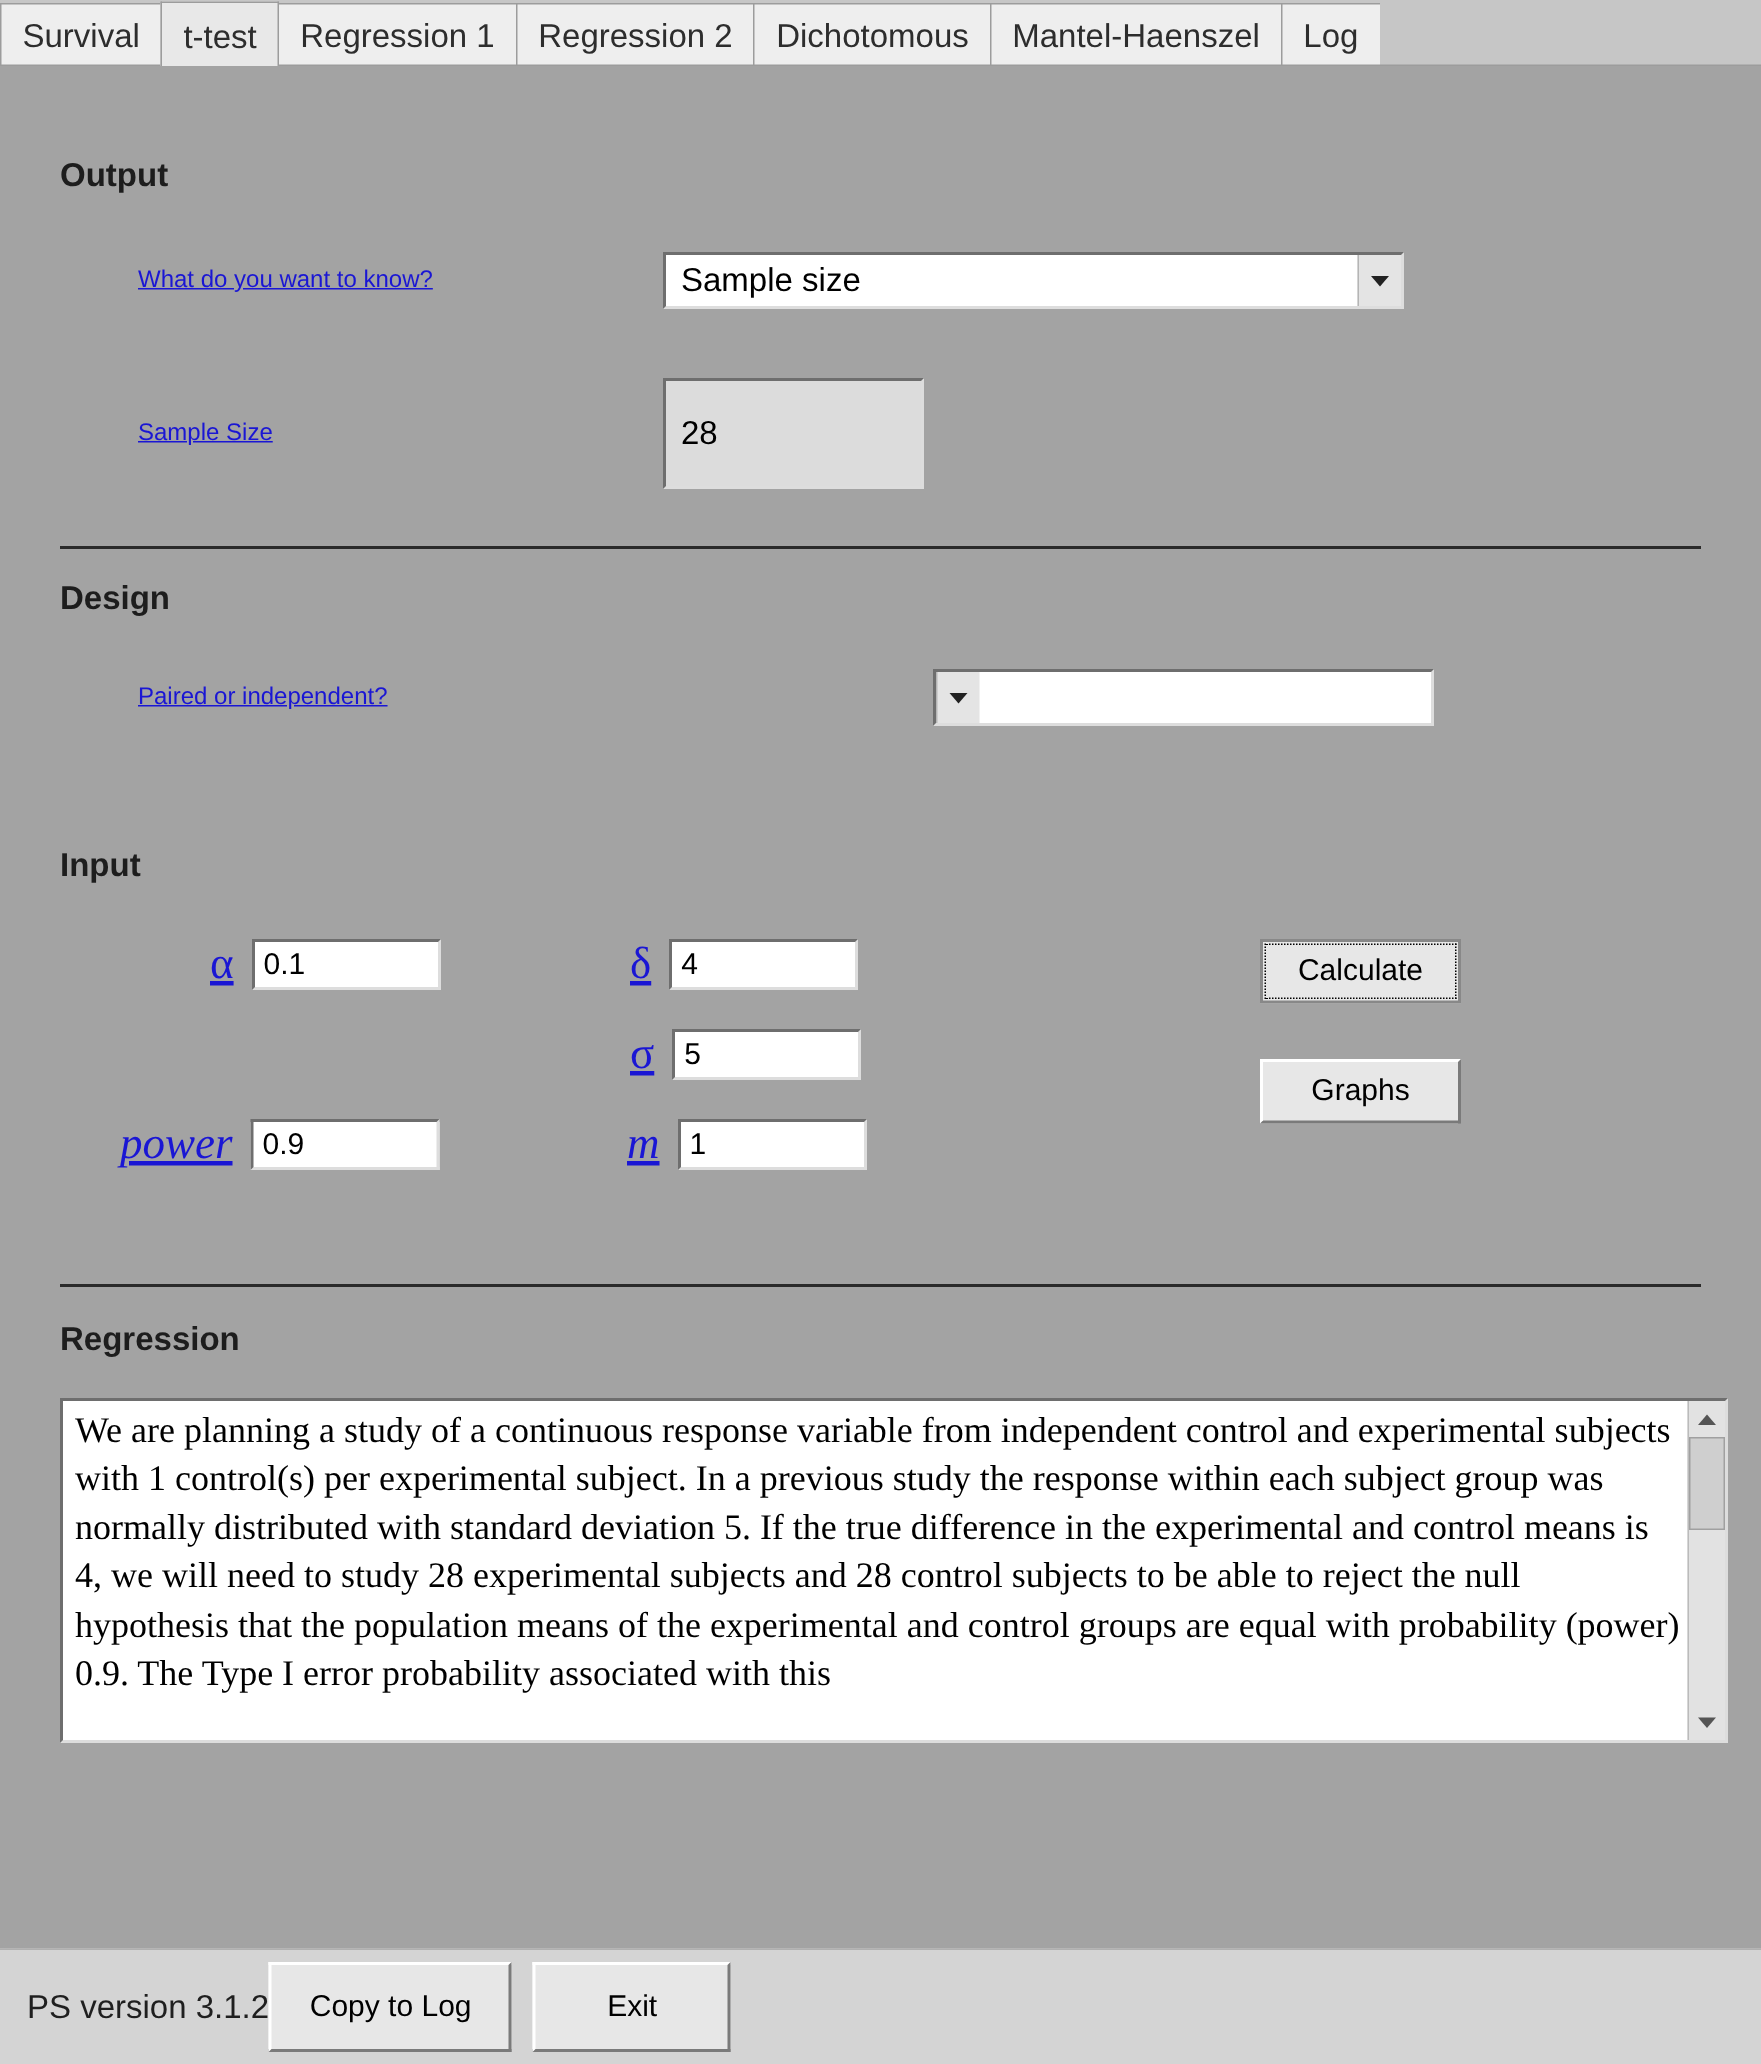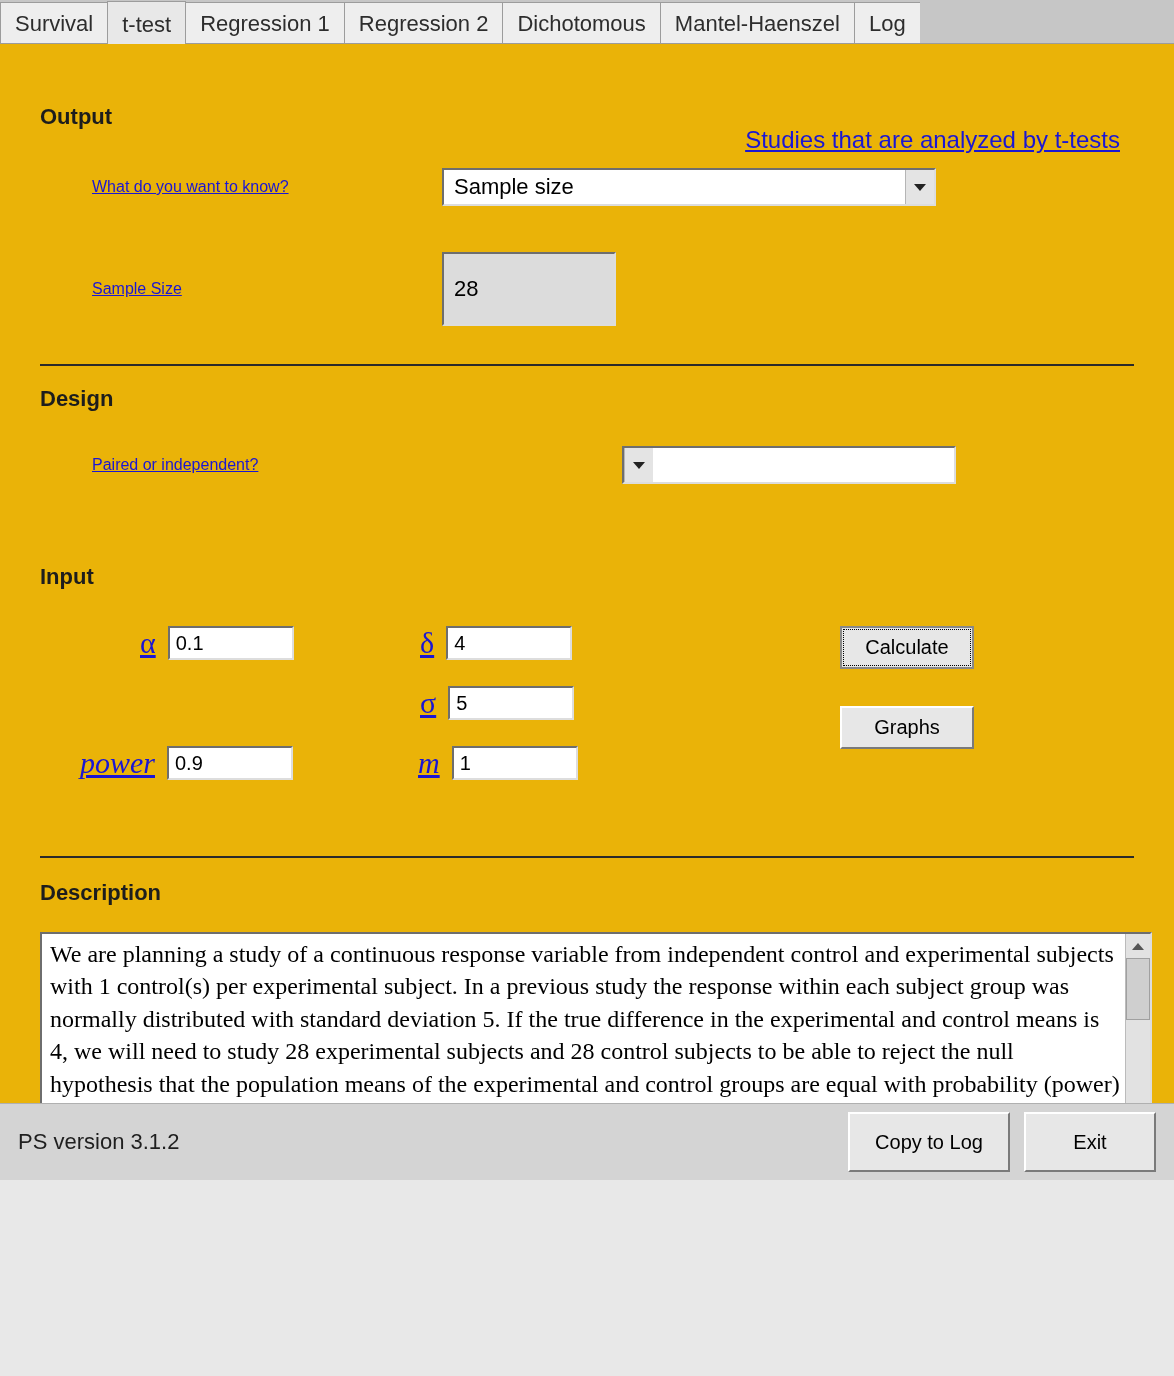--- a/index.html
+++ b/index.html
@@ -6,23 +6,23 @@
     margin: 0;
     padding: 0;
     width: 1174px;
     height: 1376px;
     font-family: Arial, Helvetica, sans-serif;
     background: #E8E8E8;
     overflow: hidden;
   }
   .app {
     width: 1174px;
-    height: 1180px;
-    position: relative;
-    background: #eab308;
+    height: 1376px;
+    position: relative;
+    background: #a3a3a3;
   }
 
   
   .tabs {
     display: flex;
     align-items: flex-end;
     height: 44px;
     background: #C6C6C6;
   }
   .tab {
@@ -248,21 +248,20 @@
   }
 
   .bottombar {
     position: absolute;
     left: 0; right: 0; bottom: 0;
     height: 76px;
     background: #D4D4D4;
     border-top: 1px solid #B0B0B0;
     display: flex;
     align-items: center;
-    justify-content: space-between;
     padding: 0 18px;
   }
   .version {
     font-size: 22px;
     color: #1F1F1F;
   }
   .bottombar .right { display: flex; gap: 14px;}
   .bottombar .btn { width: 150px; height: 48px; padding:4px;}
   .bottombar .btn.exit { width: 120px;}
 </style>
@@ -277,21 +276,20 @@
     <div class="tab">Regression 1</div>
     <div class="tab">Regression 2</div>
     <div class="tab">Dichotomous</div>
     <div class="tab">Mantel-Haenszel</div>
     <div class="tab">Log</div>
     <div class="tabs-filler"></div>
   </div>
 
   <div class="content">
 
-    <a class="studies-link">Studies that are analyzed by t-tests</a>
 
     <div class="section-title first">Output</div>
 
     <div class="row">
       <a class="label-link" style="width:350px;">What do you want to know?</a>
       <div class="select-box" style="width:490px; margin-left:0px;">
         <span class="sel-text">Sample size</span>
         <span class="sel-btn">
             <span class="tri"></span>
           </span>
@@ -350,21 +348,21 @@
       <div class="gcell" style="left:800px; top:10px;">
         <span class="btn dotted">Calculate</span>
       </div>
       <div class="gcell" style="left:800px; top:90px;">
         <span class="btn">Graphs</span>
       </div>
     </div>
 
     <hr class="sep" style="margin-top:40px;">
 
-    <div class="section-title" style="margin-top:22px;">Description</div>
+    <div class="section-title" style="margin-top:22px;">Regression</div>
 
     <div class="desc-area">
       <div class="desc-box">
         <span>We are planning a study of a continuous response variable from independent control and experimental subjects with 1 control(s) per experimental subject.  In a previous study the response within each subject group was normally distributed with standard deviation 5.  If the true difference in the experimental and control means is 4, we will need to study 28 experimental subjects and 28 control subjects to be able to reject the null hypothesis that the population means of the experimental and control groups are equal with probability (power) 0.9.   The Type I error probability associated with this</span>
         <div class="scroll">
           <div class="arrow up"></div>
           <div class="track">
             <div class="thumb"></div>
           </div>
           <div class="arrow down"></div>

